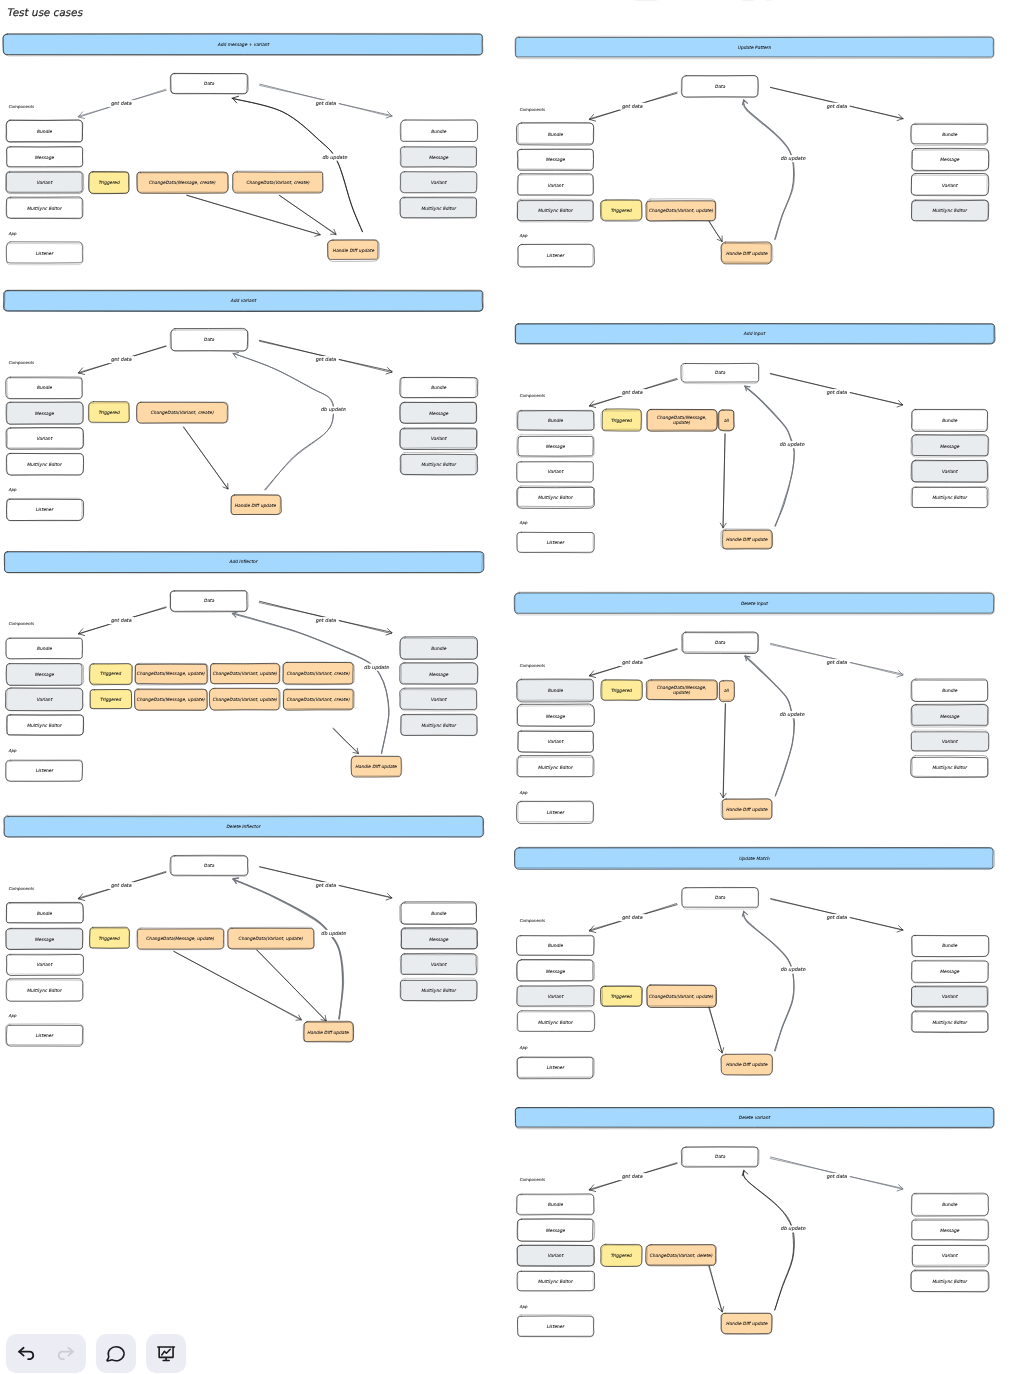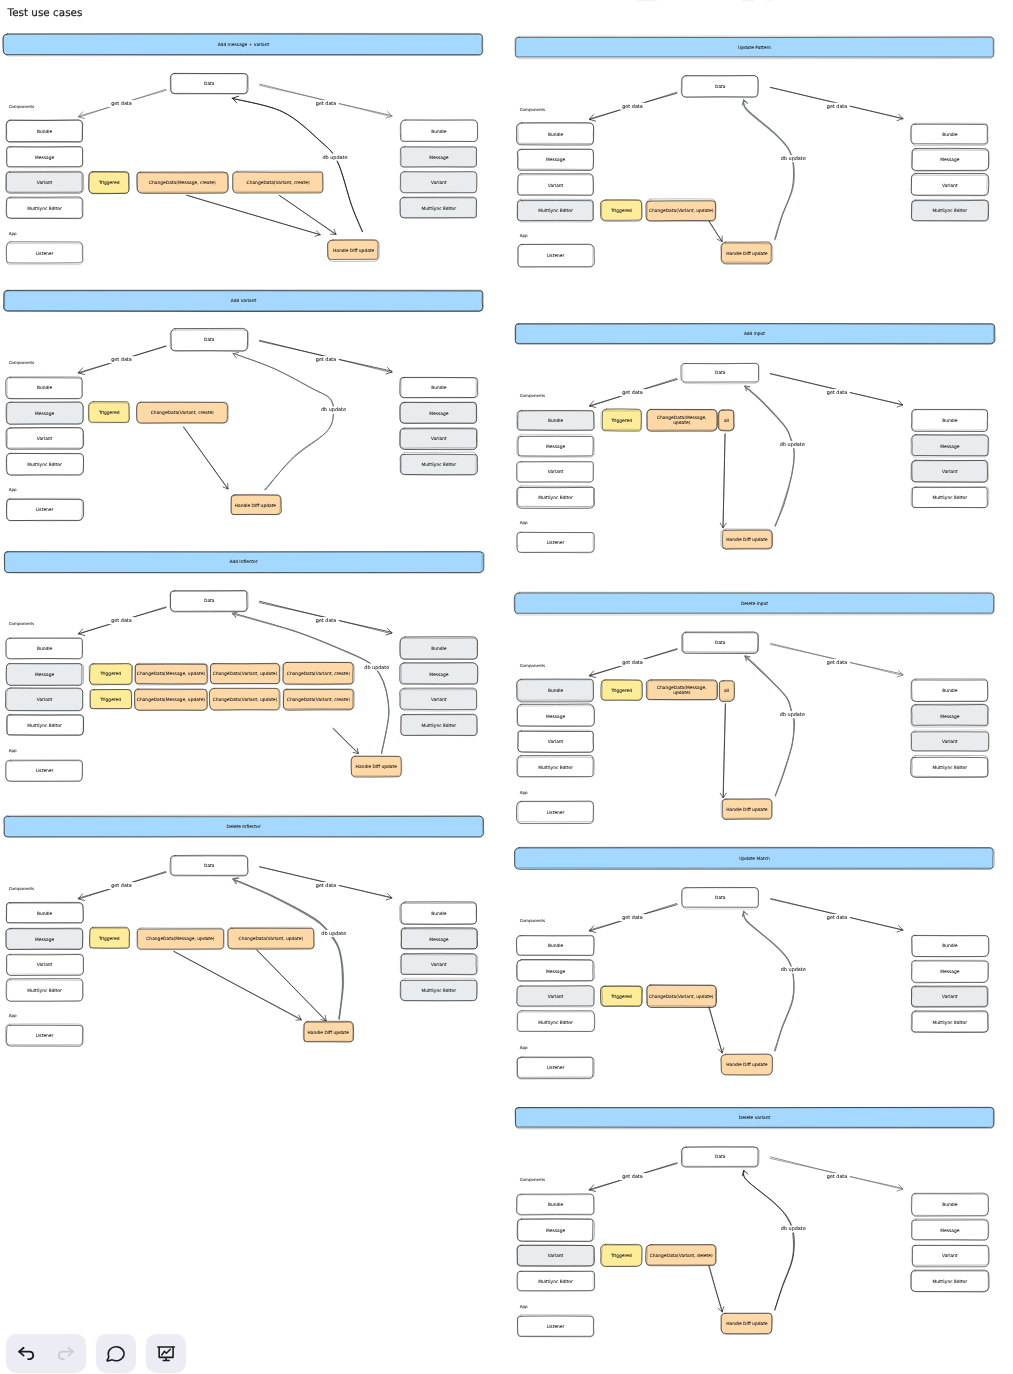--- a/index.html
+++ b/index.html
@@ -1,21 +1,21 @@
 <!DOCTYPE html>
 <html><head>
 <meta charset="utf-8">
 <title>Test use cases</title>
 <style>
   html,body{margin:0;padding:0;}
   body{width:1013px;height:1374px;overflow:hidden;background:#ffffff;
        font-family:"Liberation Sans",sans-serif;
        -webkit-font-smoothing:antialiased;text-rendering:geometricPrecision;}
   svg text{ -webkit-font-smoothing:antialiased; }
-  #scene{position:absolute;left:0;top:0;width:931px;height:1374px;}
+  #scene{position:absolute;left:0;top:0;width:931px;height:1374px;font-style:italic;}
   #scene svg{position:absolute;left:0;top:0;}
 
   
   #toolbar{position:absolute;left:6px;top:1334px;display:flex;gap:10px;align-items:flex-start;}
   .tb-group{background:#ececf4;border-radius:10px;height:39px;display:flex;align-items:center;}
   .tb-btn{width:40px;height:39px;display:flex;align-items:center;justify-content:center;
           border-radius:10px;background:transparent;border:0;cursor:pointer;padding:0;}
   .tb-btn svg{display:block;}
 
   

